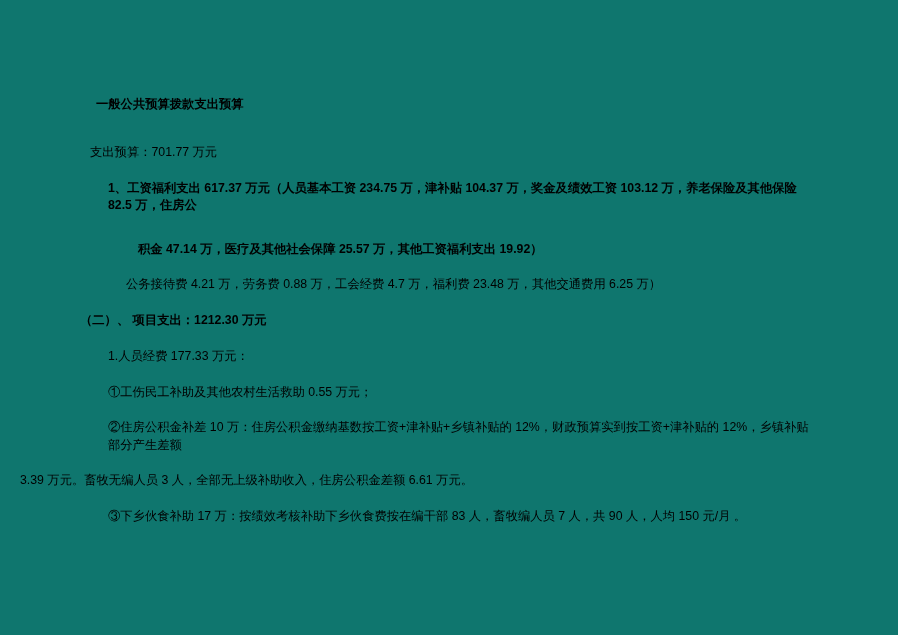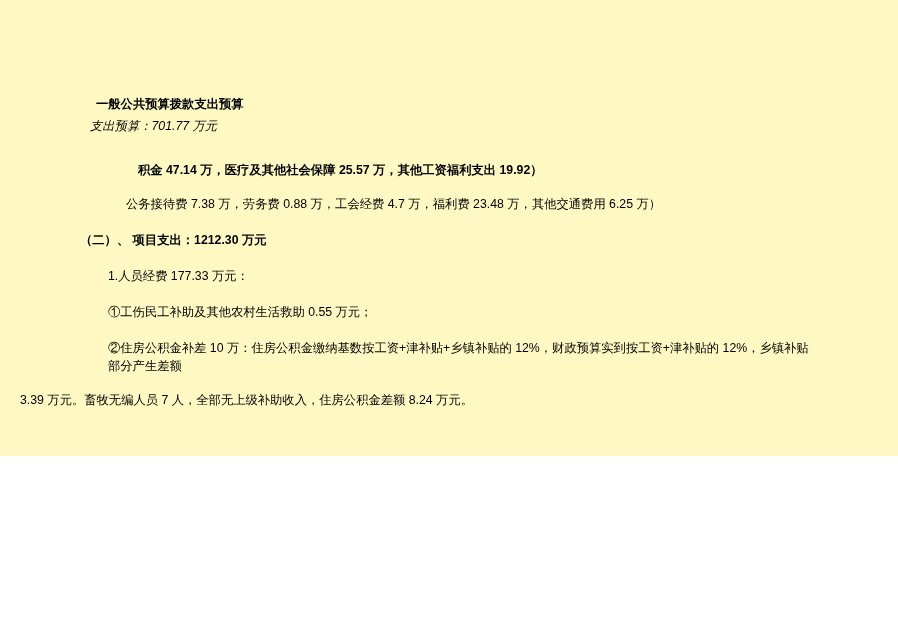--- a/index.html
+++ b/index.html
@@ -10,36 +10,36 @@
   body {
     width: 898px;
     height: 635px;
     font-family: "Liberation Sans", sans-serif;
     color: #000000;
     overflow: hidden;
   }
   .page {
     position: relative;
     width: 898px;
-    height: 456px;
-    background: #fef9c3;
+    height: 635px;
+    background: #0f766e;
     box-sizing: border-box;
     padding: 96px 80px 0 80px;
   }
   .doc-body {
     font-size: 12.3px;
     line-height: 1.45;
   }
   .para {
     margin: 0;
     padding: 0;
   }
   
   .sp-1 { margin-top: 0px; }
-  .sp-2 { margin-top: 4px; font-style: italic; }
+  .sp-2 { margin-top: 30px; }
   .sp-3 { margin-top: 18px; }
 
   .indent-1 { padding-left: 16px; }
   .indent-2 { padding-left: 28px; }
   .indent-none { padding-left: 0; }
 
   .bold { font-weight: bold; }
 
   .line2 {
     display: block;
@@ -52,28 +52,30 @@
 </head>
 <body>
 
 <div class="page">
   <div class="doc-body">
 
     <p class="para sp-1 indent-1 bold">一般公共预算拨款支出预算</p>
 
     <p class="para sp-2 indent-none" style="padding-left:10px">支出预算：701.77 万元</p>
 
+    <p class="para sp-3 indent-2 bold">1、工资福利支出 617.37 万元（人员基本工资 234.75 万，津补贴 104.37 万，奖金及绩效工资 103.12 万，养老保险及其他保险 82.5 万，住房公</p>
     <p class="para line2 l2-a bold">积金 47.14 万，医疗及其他社会保障 25.57 万，其他工资福利支出 19.92）</p>
 
-    <p class="para line2 l2-b">公务接待费 7.38 万，劳务费 0.88 万，工会经费 4.7 万，福利费 23.48 万，其他交通费用 6.25 万）</p>
+    <p class="para line2 l2-b">公务接待费 4.21 万，劳务费 0.88 万，工会经费 4.7 万，福利费 23.48 万，其他交通费用 6.25 万）</p>
 
     <p class="para sp-3 indent-none bold">（二）、 项目支出：1212.30 万元</p>
 
     <p class="para sp-3 indent-2">1.人员经费 177.33 万元：</p>
 
     <p class="para sp-3 indent-2">①工伤民工补助及其他农村生活救助 0.55 万元；</p>
 
     <p class="para sp-3 indent-2">②住房公积金补差 10 万：住房公积金缴纳基数按工资+津补贴+乡镇补贴的 12%，财政预算实到按工资+津补贴的 12%，乡镇补贴部分产生差额</p>
-    <p class="para line2 l2-c" style="margin-top:17px; padding-left:0; margin-left:-60px">3.39 万元。畜牧无编人员 7 人，全部无上级补助收入，住房公积金差额 8.24 万元。</p>
+    <p class="para line2 l2-c" style="margin-top:17px; padding-left:0; margin-left:-60px">3.39 万元。畜牧无编人员 3 人，全部无上级补助收入，住房公积金差额 6.61 万元。</p>
 
+    <p class="para sp-3 indent-2">③下乡伙食补助 17 万：按绩效考核补助下乡伙食费按在编干部 83 人，畜牧编人员 7 人，共 90 人，人均 150 元/月 。</p>
 
   </div>
 </div>
 
 </body></html>

